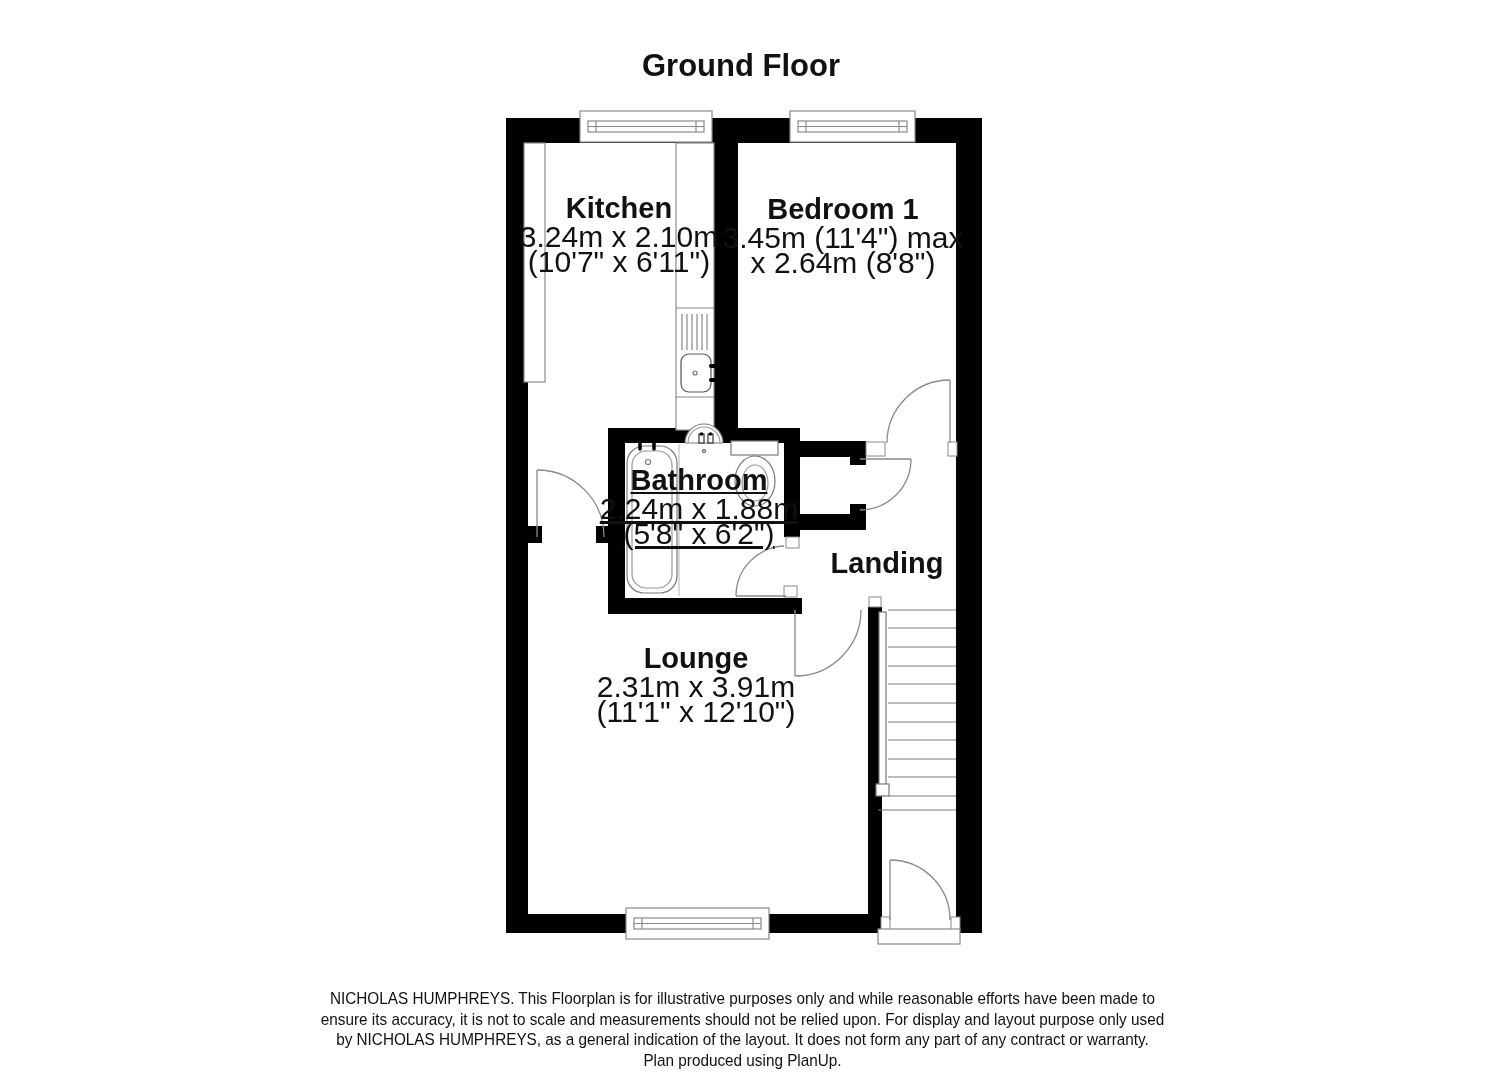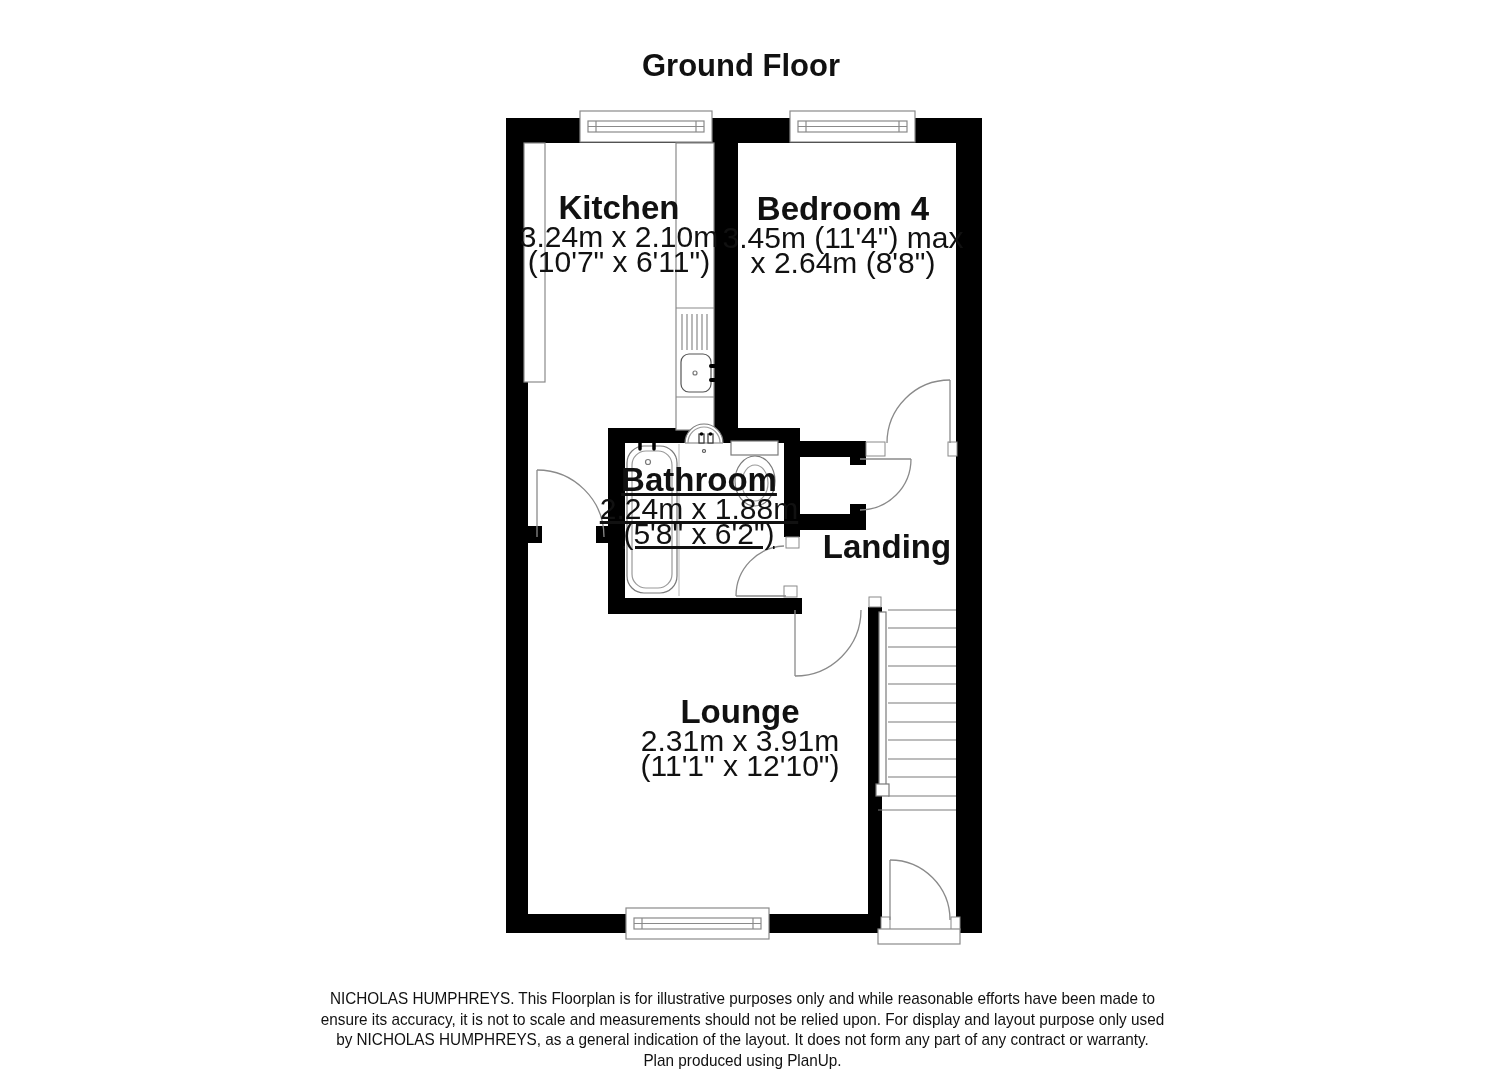--- a/index.html
+++ b/index.html
@@ -2,21 +2,21 @@
 <html><head>
 <meta charset="utf-8">
 <style>
   html,body{margin:0;padding:0;background:#fff;}
   body{width:1485px;height:1080px;position:relative;font-family:"Liberation Sans",sans-serif;color:#111;}
   .plan{position:absolute;left:0;top:0;width:1485px;height:956px;}
   .plan svg{position:absolute;left:0;top:0;}
   .title{position:absolute;left:741px;top:48px;transform:translateX(-50%);
          font-size:31px;font-weight:bold;white-space:nowrap;}
   .room-label{position:absolute;transform:translateX(-50%);text-align:center;white-space:nowrap;}
-  .room-name{font-size:33px;font-weight:bold;line-height:32px;}
+  .room-name{font-size:29px;font-weight:bold;line-height:32px;}
   .room-dim{font-size:30px;line-height:25px;}
   .disclaimer{position:absolute;left:0;top:989px;width:1485px;text-align:center;
               font-size:17px;line-height:20.5px;transform:scaleX(0.9);}
 </style>
 </head>
 <body>
 
 <div class="plan">
 
   <svg width="1485" height="1080" viewBox="0 0 1485 1080">
@@ -155,36 +155,36 @@
 
   <div class="title">Ground Floor</div>
 
   <div class="room-label" style="left:619px;top:192px;">
     <div class="room-name">Kitchen</div>
     <div class="room-dim">3.24m x 2.10m</div>
     <div class="room-dim">(10'7" x 6'11")</div>
   </div>
 
   <div class="room-label" style="left:843px;top:193px;">
-    <div class="room-name">Bedroom 4</div>
+    <div class="room-name">Bedroom 1</div>
     <div class="room-dim">3.45m (11'4") max</div>
     <div class="room-dim">x 2.64m (8'8")</div>
   </div>
 
   <div class="room-label" style="left:699px;top:464px;text-decoration:underline;">
     <div class="room-name">Bathroom</div>
     <div class="room-dim">2.24m x 1.88m</div>
     <div class="room-dim">(5'8" x 6'2")</div>
   </div>
 
-  <div class="room-label" style="left:887px;top:531px;">
+  <div class="room-label" style="left:887px;top:547px;">
     <div class="room-name">Landing</div>
   </div>
 
-  <div class="room-label" style="left:696px;top:696px;margin-left:44px;">
+  <div class="room-label" style="left:696px;top:642px;">
     <div class="room-name">Lounge</div>
     <div class="room-dim">2.31m x 3.91m</div>
     <div class="room-dim">(11'1" x 12'10")</div>
   </div>
 
   <div class="disclaimer">
     <div>NICHOLAS HUMPHREYS. This Floorplan is for illustrative purposes only and while reasonable efforts have been made to</div>
     <div>ensure its accuracy, it is not to scale and measurements should not be relied upon. For display and layout purpose only used</div>
     <div>by NICHOLAS HUMPHREYS, as a general indication of the layout. It does not form any part of any contract or warranty.</div>
     <div>Plan produced using PlanUp.</div>

